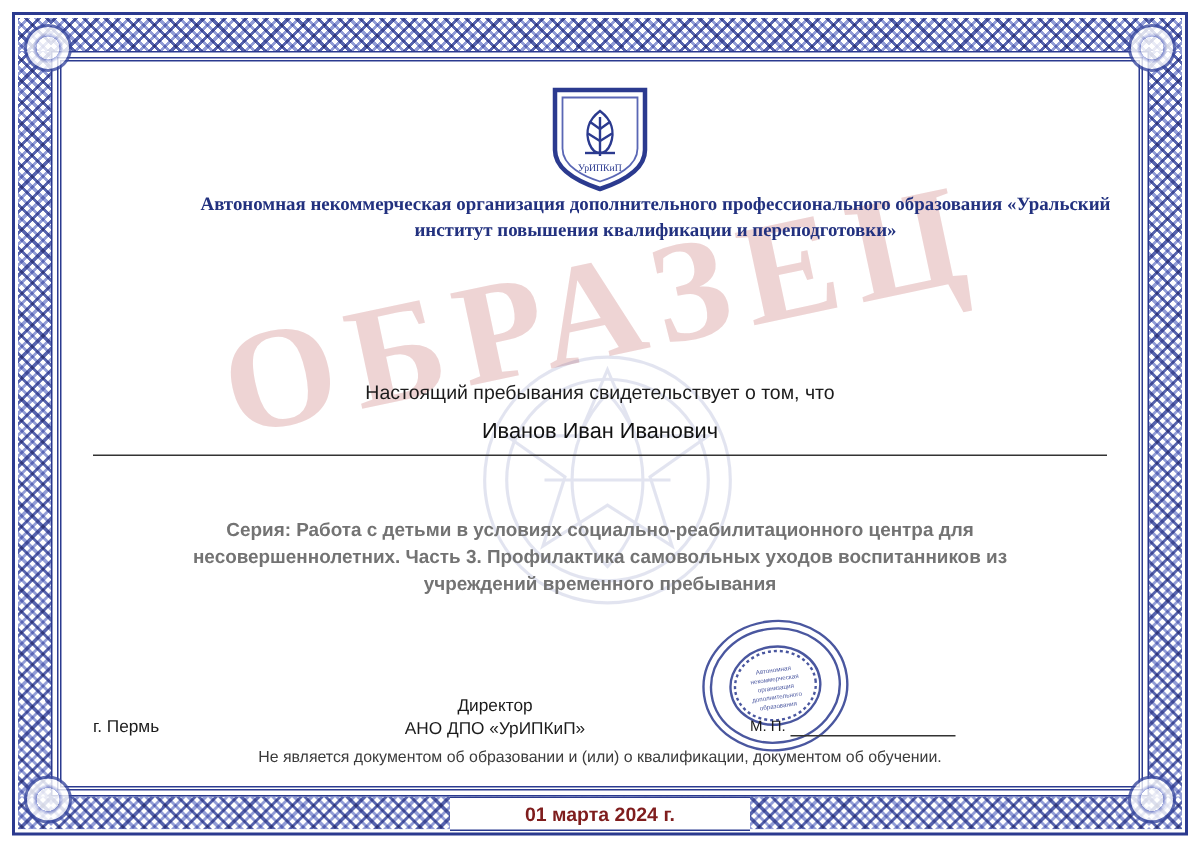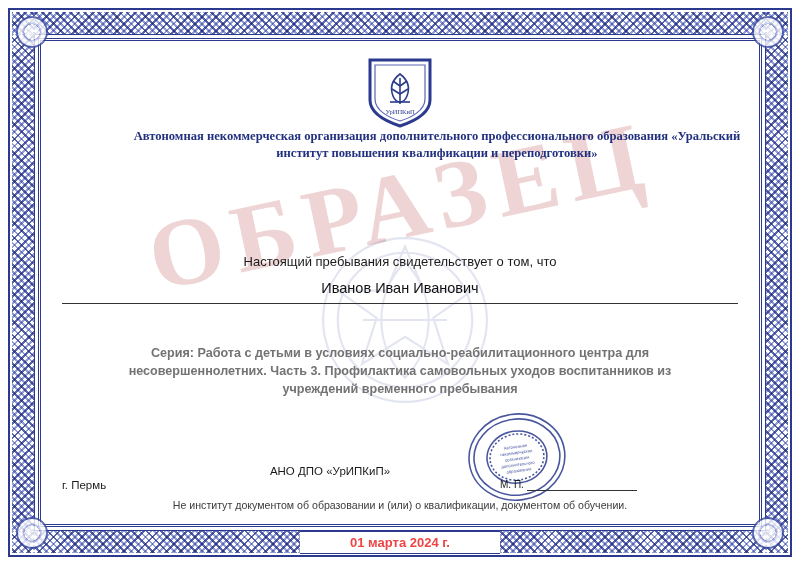--- a/index.html
+++ b/index.html
@@ -220,21 +220,21 @@
     font-size: 10.6px;
     color: #3b3b3b;
   }
   .date-box {
     position: absolute;
     left: 300px; top: 531px;
     width: 200px;
     text-align: center;
     font-size: 13px;
     font-weight: bold;
-    color: #ef4444;
+    color: #7f1d1d;
     padding: 3px 0;
     border-top: 1px solid #2b3a8f;
     border-bottom: 1px solid #2b3a8f;
     background: #ffffff;
   }
 
   
   .stamp {
     position: absolute;
     left: 465px; top: 410px;
@@ -301,20 +301,21 @@
       <text x="52" y="38">Автономная</text>
       <text x="52" y="44">некоммерческая</text>
       <text x="52" y="50">организация</text>
       <text x="52" y="56">дополнительного</text>
       <text x="52" y="62">образования</text>
     </g>
   </svg>
 
   <div class="city">г. Пермь</div>
   <div class="director">
+    <div>Директор</div>
     <div>АНО ДПО «УрИПКиП»</div>
   </div>
   <div class="mp">М. П.</div>
   <div class="mp-rule"></div>
-  <div class="disclaimer">Не институт документом об образовании и (или) о квалификации, документом об обучении.</div>
+  <div class="disclaimer">Не является документом об образовании и (или) о квалификации, документом об обучении.</div>
   <div class="date-box">01 марта 2024 г.</div>
 
 </div>
 
 </body></html>

